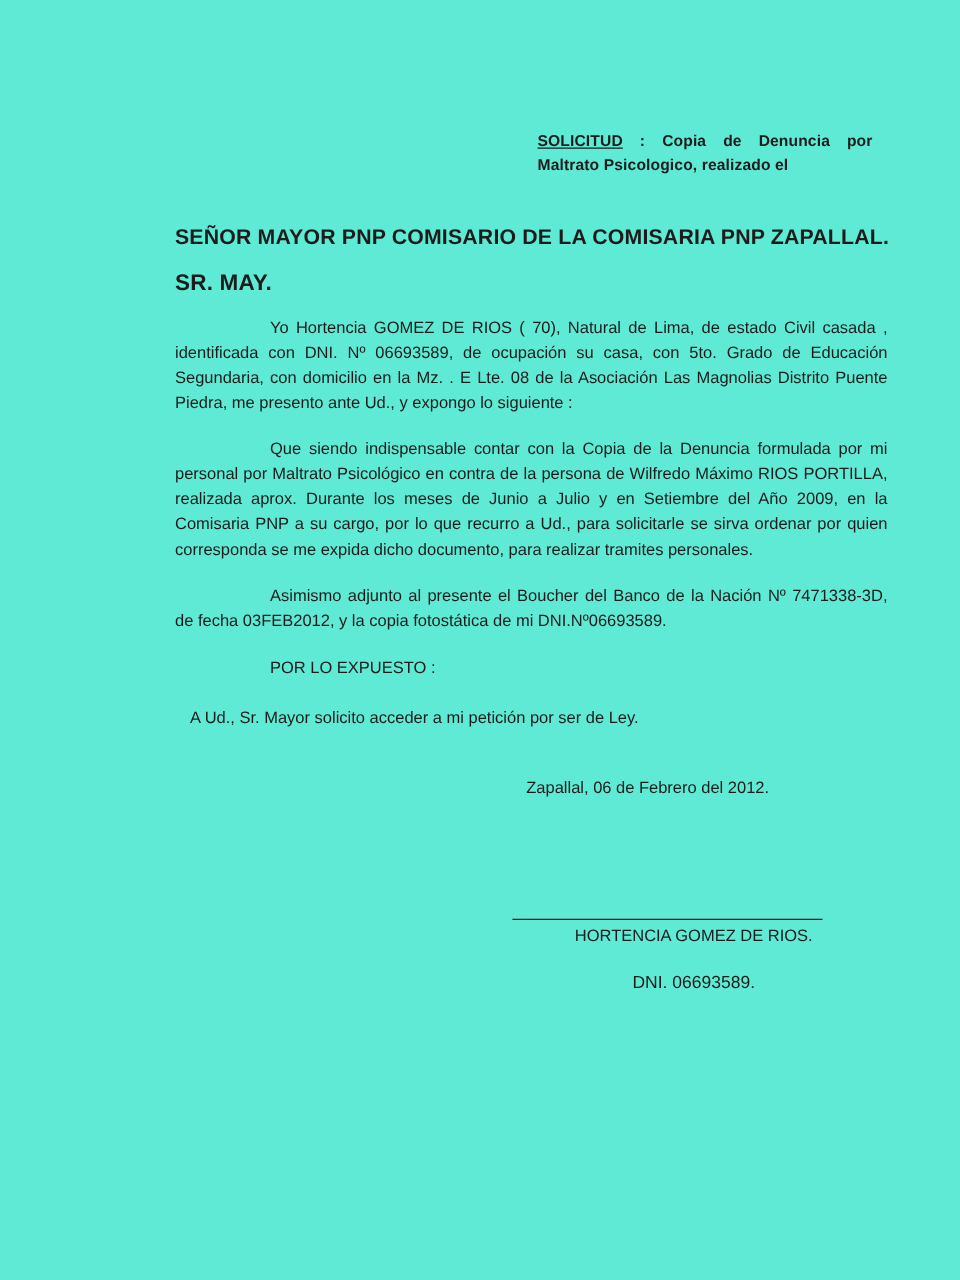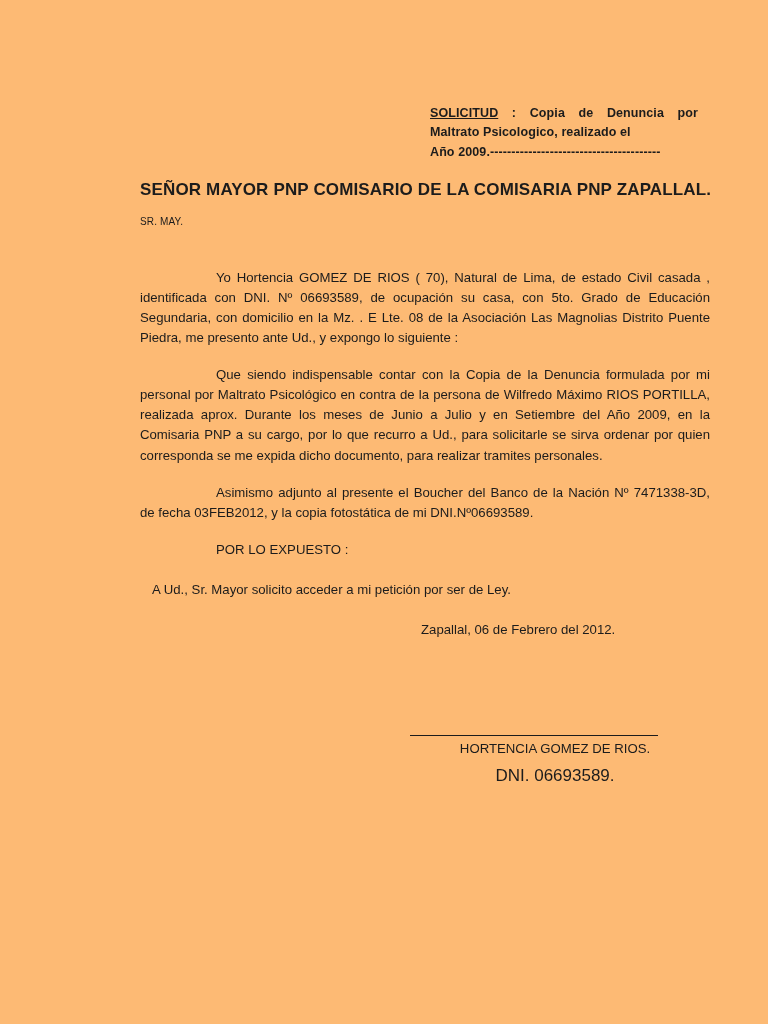--- a/index.html
+++ b/index.html
@@ -15,21 +15,21 @@
     font-family: "Liberation Sans", sans-serif;
     color: #1c1c1c;
     overflow: hidden;
   }
   .page {
     position: absolute;
     left: 0;
     top: 0;
     width: 768px;
     height: 1024px;
-    background: #fdba74;
+    background: #5eead4;
   }
 
   
   .subject-block {
     position: absolute;
     left: 430px;
     top: 104px;
     width: 268px;
     font-size: 12.5px;
     font-weight: bold;
@@ -54,32 +54,32 @@
     top: 180px;
     font-size: 17px;
     font-weight: bold;
     letter-spacing: 0.15px;
     white-space: nowrap;
   }
   .addressee-short {
     position: absolute;
     left: 140px;
     top: 216px;
-    font-size: 10px;
-    font-weight: normal;
+    font-size: 18px;
+    font-weight: bold;
     letter-spacing: 0.15px;
     white-space: nowrap;
     text-align: center;
   }
 
   
   .body-wrap {
     position: absolute;
     left: 140px;
-    top: 268px;
+    top: 252px;
     width: 570px;
   }
   p.para {
     margin: 0 0 17px 0;
     font-size: 13.2px;
     line-height: 1.52;
     text-align: justify;
     text-indent: 76px;
   }
   p.plain {
@@ -122,37 +122,36 @@
     height: 0;
   }
   .sig-name {
     font-size: 13.2px;
     line-height: 1.5;
     margin: 0;
     padding-left: 14px;
     white-space: nowrap;
   }
   .sig-dni {
-    font-size: 17px;
+    font-size: 14px;
     line-height: 1.5;
-    margin: 4px;
+    margin: 16px;
     text-align: center;
     padding-left: 14px;
     white-space: nowrap;
   }
 </style>
 </head>
 <body>
 
 <div class="page">
 
   <div class="subject-block">
     <span class="u">SOLICITUD</span><span> : </span><span>Copia de Denuncia por</span>
     <span>Maltrato   Psicologico, realizado   el</span>
-    <span class="subject-line-3">Año 2009.----------------------------------------</span>
   </div>
 
   <div class="addressee">SEÑOR MAYOR PNP COMISARIO DE LA COMISARIA PNP ZAPALLAL.</div>
   <div class="addressee-short">SR. MAY.</div>
 
   <div class="body-wrap">
     <p class="para">Yo Hortencia GOMEZ DE RIOS ( 70), Natural de Lima, de estado Civil casada , identificada con DNI. Nº 06693589, de ocupación su casa, con 5to. Grado de Educación  Segundaria, con domicilio en la Mz. . E Lte. 08 de la Asociación Las Magnolias Distrito Puente Piedra,  me presento ante Ud., y expongo lo siguiente :</p>
     <p class="para">Que siendo indispensable contar con la Copia de la Denuncia formulada por mi personal por Maltrato Psicológico en contra de la persona de Wilfredo Máximo RIOS PORTILLA, realizada aprox. Durante los meses de Junio a Julio y en Setiembre del Año 2009, en la Comisaria PNP a su cargo, por lo que recurro a Ud., para solicitarle se sirva ordenar por quien corresponda se me expida dicho documento, para realizar tramites personales.</p>
     <p class="para">Asimismo adjunto al presente el Boucher del Banco de la Nación  Nº 7471338-3D, de fecha 03FEB2012, y la copia fotostática de mi DNI.Nº06693589.</p>
     <p class="expuesto">POR LO EXPUESTO :</p>

